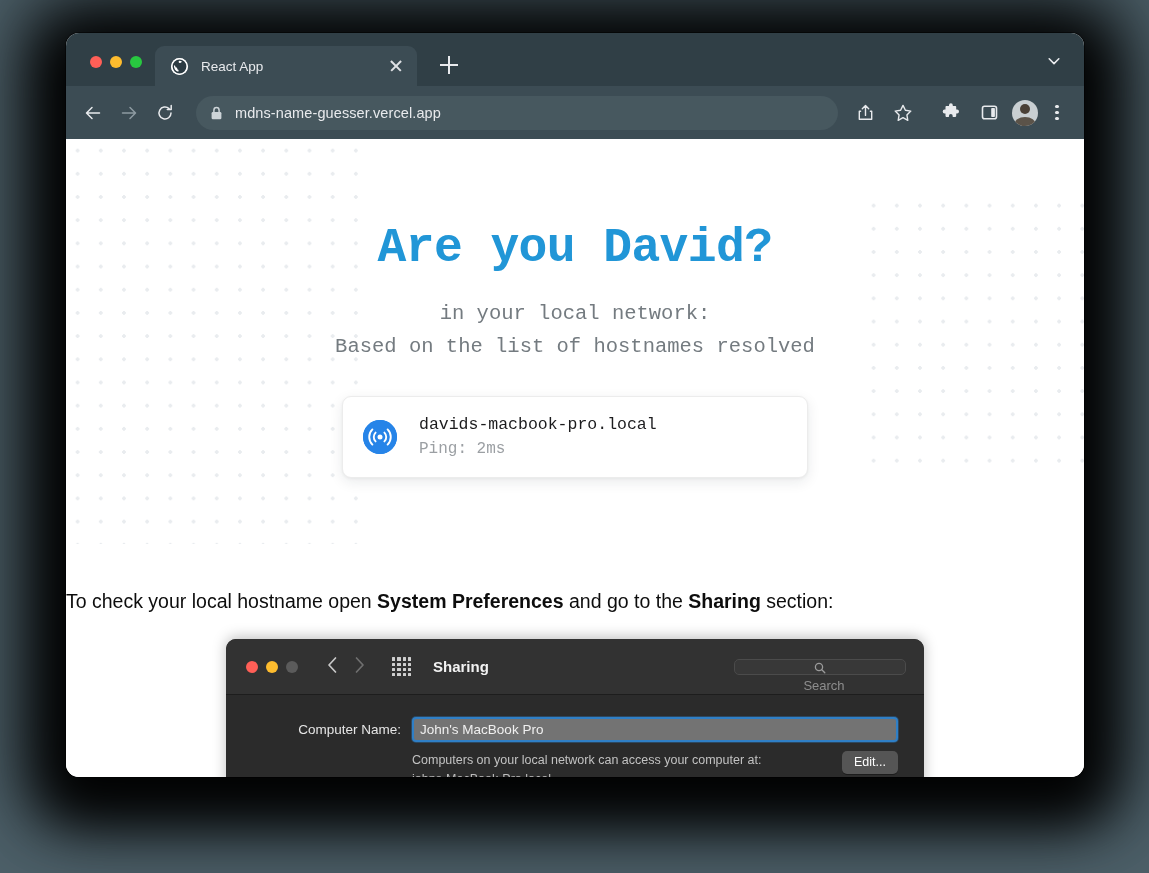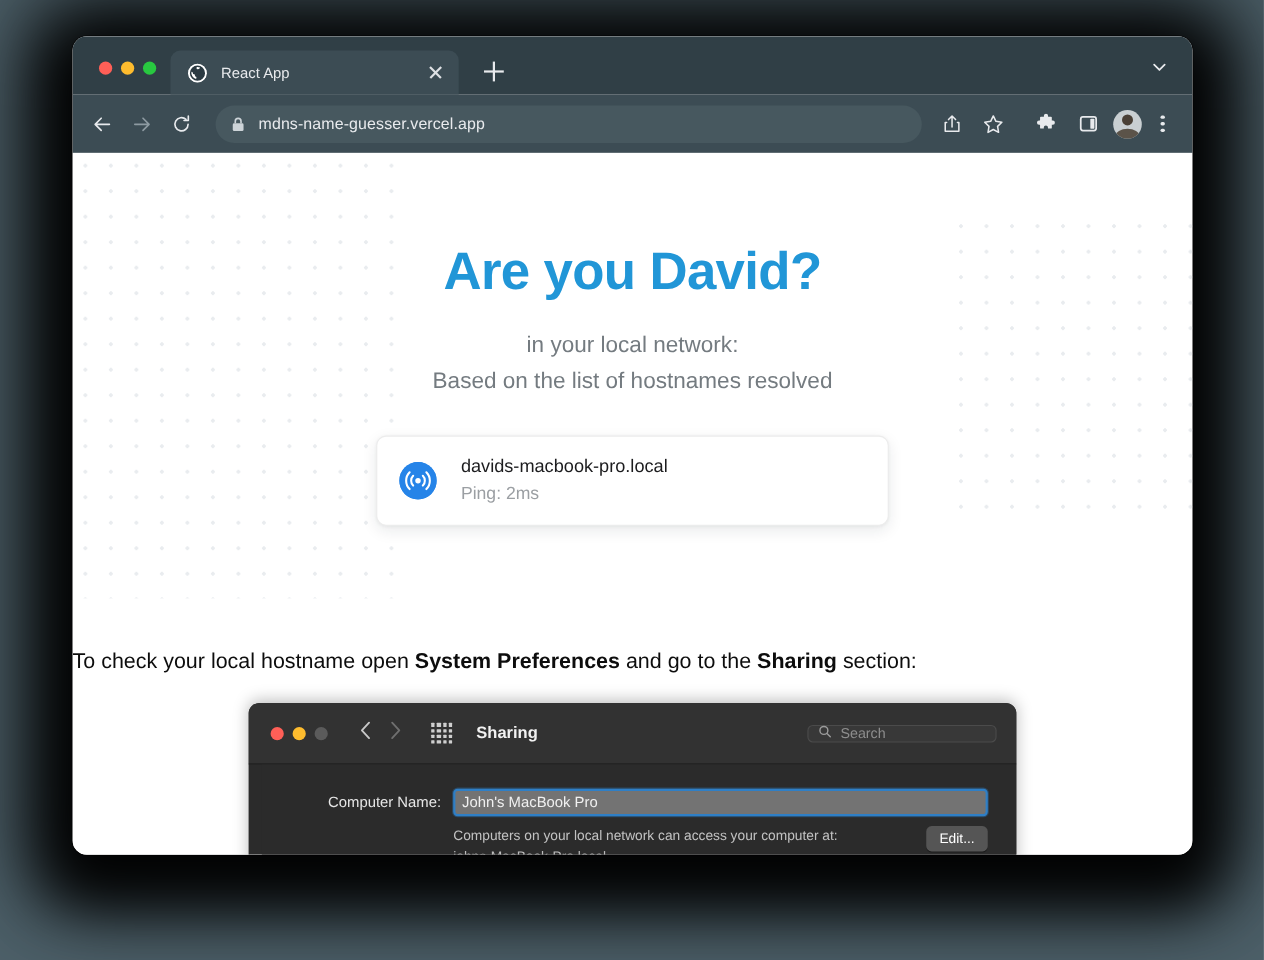--- a/index.html
+++ b/index.html
@@ -207,20 +207,21 @@
     background-size: 23.2px 23.2px;
     pointer-events: none;
   }
   .dots.left  { left: 0;   top: 0;   width: 300px; height: 405px; }
   .dots.right { left: 796px; top: 55px; width: 226px; height: 272px; }
 
   .hero {
     position: relative;
     text-align: center;
     padding-top: 84px;
+    font-family: Liberation Mono, monospace;
   }
   .hero-title {
     font-size: 48px;
     font-weight: bold;
     color: #2196d7;
     letter-spacing: -0.6px;
     line-height: 1.05;
   }
   .hero-sub {
     margin-top: 25px;
@@ -315,20 +316,21 @@
   .mac-search {
     margin-left: auto;
     width: 172px;
     height: 16px;
     border-radius: 5px;
     border: 1px solid #4b4b4b;
     background: #383838;
     display: flex;
     align-items: center;
     padding: 0 9px;
+    flex-direction: column;
   }
   .mac-search-text { color: #8d8d8d; font-size: 13px; margin-left: 8px; }
 
   .mac-body {
     padding: 22px 26px 0 26px;
     background: #2b2b2b;
     min-height: 86px;
     margin-left: 12px;
   }
   .mac-row {

